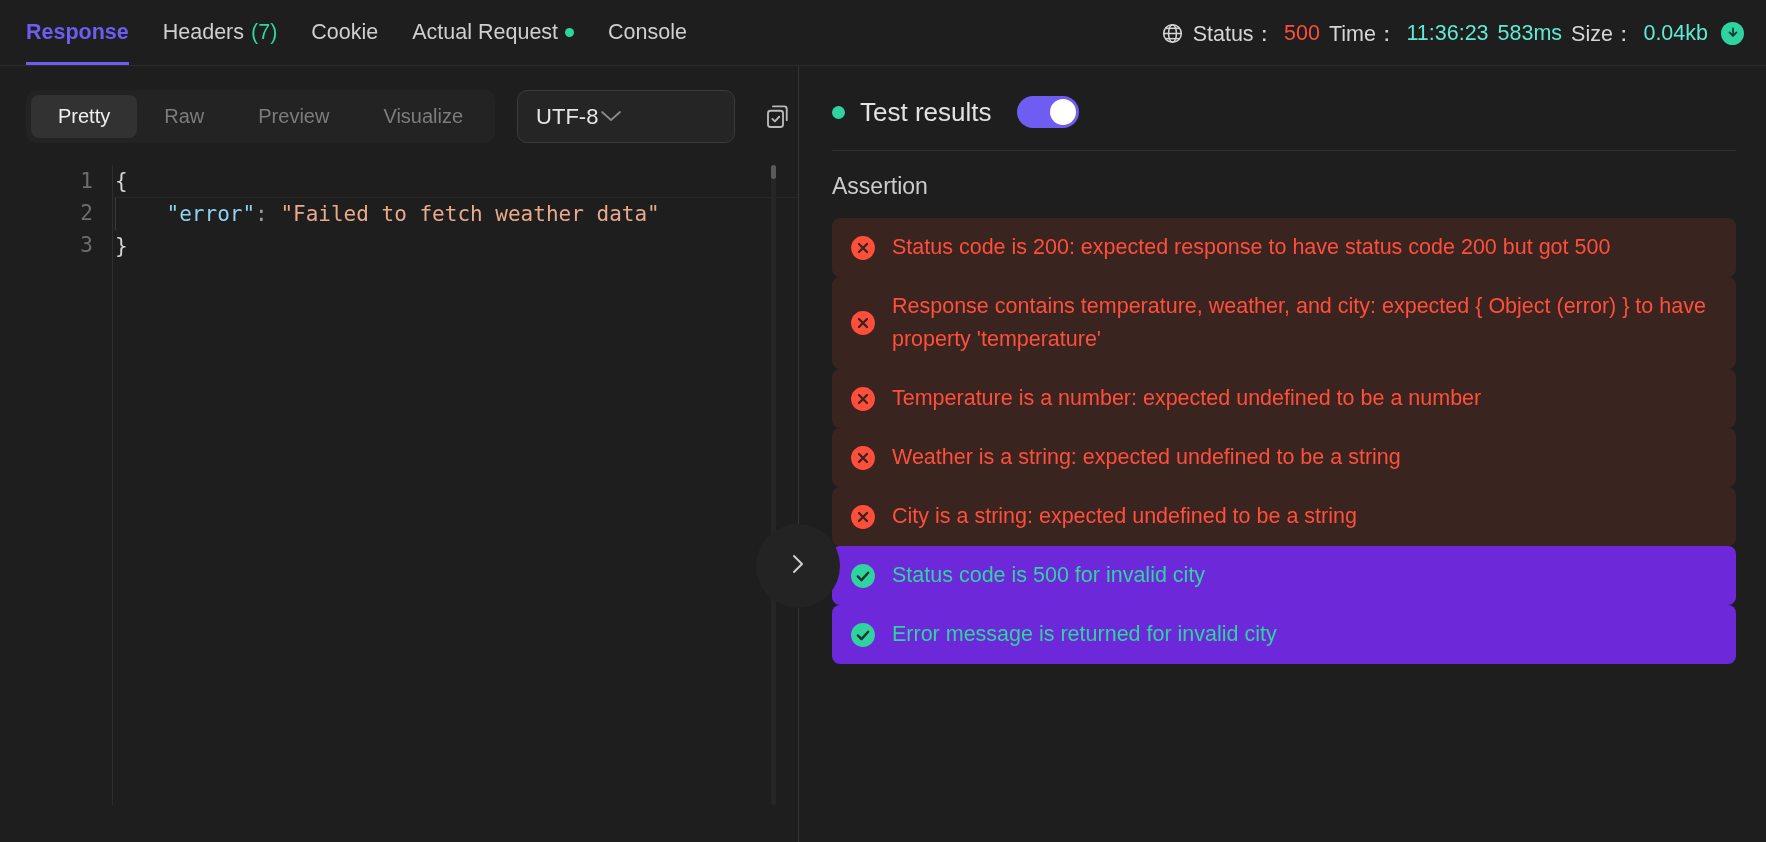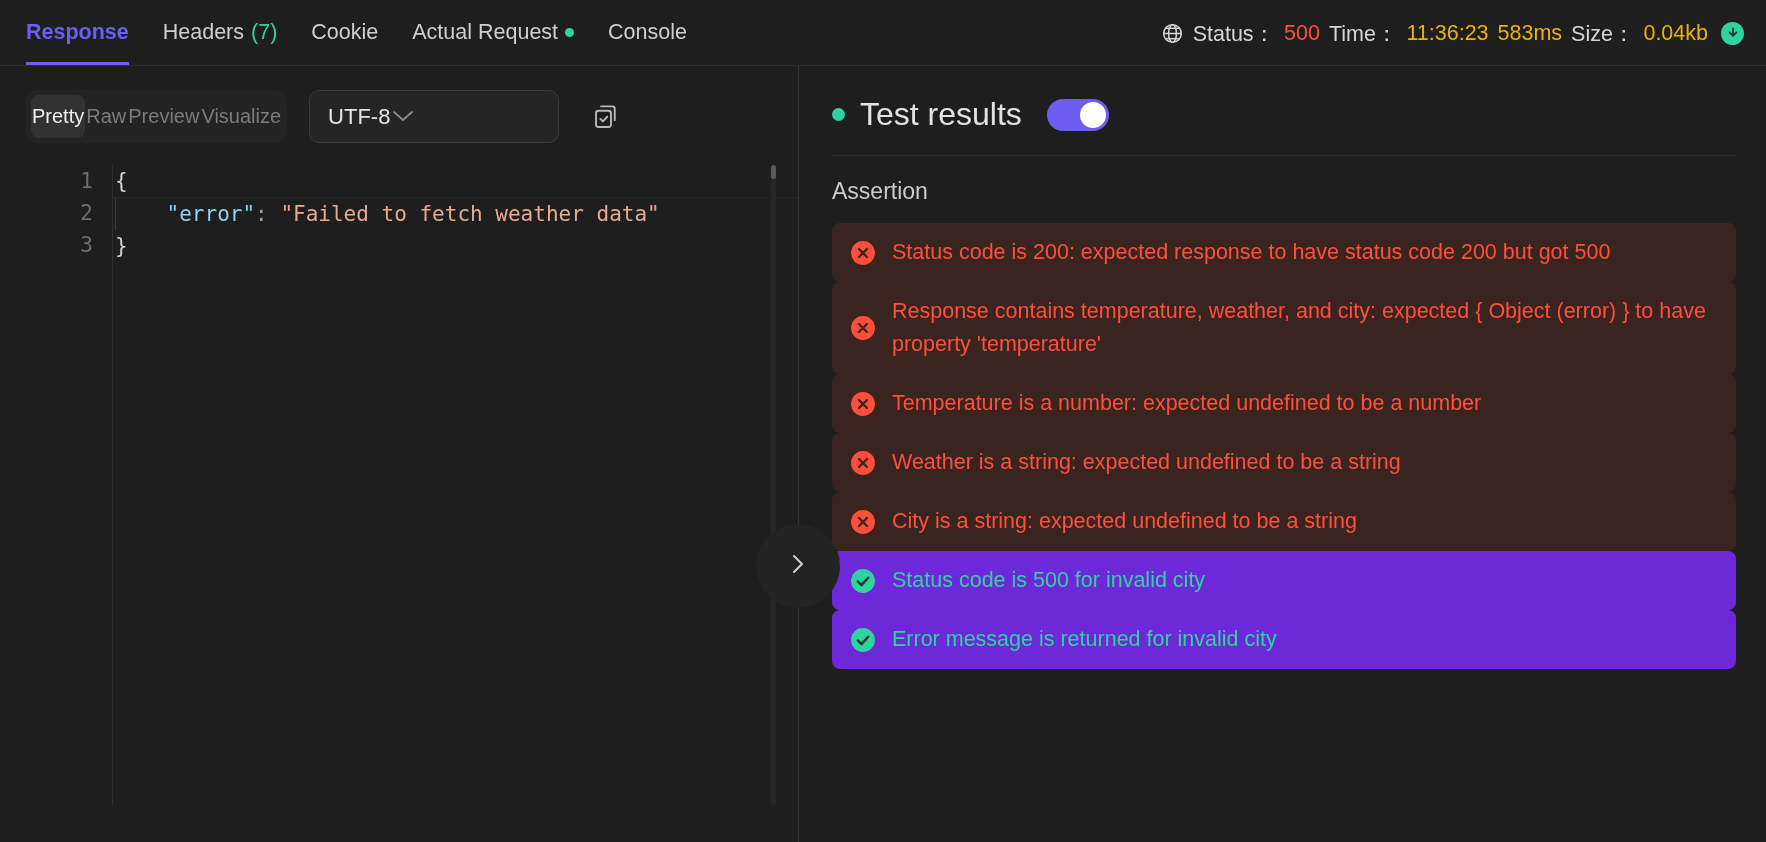--- a/index.html
+++ b/index.html
@@ -56,21 +56,21 @@
     right: 22px; top: 0;
     height: 66px;
     display: flex;
     align-items: center;
     gap: 9px;
     font-size: 21.5px;
   }
   .globe-icon { width: 23px; height: 23px; display:block; }
   .st-label { color: #d5d5d5; }
   .st-code { color: #ff4f3b; }
-  .st-val { color: #eab308; }
+  .st-val { color: #5eead4; }
   .dl-badge {
     width: 23px; height: 23px; border-radius: 50%;
     background: #2fd3a0;
     display: flex; align-items: center; justify-content: center;
     margin-left: 4px;
     cursor: pointer;
   }
 
   
   .body { display: flex; height: 776px; position: relative; }
@@ -104,21 +104,21 @@
   }
   .seg-group {
     display: flex;
     background: #232323;
     border-radius: 10px;
     padding: 5px;
     height: 53px;
     align-items: center;
   }
   .seg {
-    padding: 0 1px;
+    padding: 0 27px;
     height: 43px;
     display: flex; align-items: center;
     font-size: 20px;
     color: #7c7c7c;
     border-radius: 8px;
     cursor: pointer;
     white-space: nowrap;
   }
   .seg.active { background: #323232; color: #f0f0f0; }
 
@@ -190,21 +190,21 @@
   .results-head {
     display: flex;
     align-items: center;
     gap: 15px;
     padding: 30px 0 0 18px;
   }
   .green-dot {
     width: 13px; height: 13px; border-radius: 50%;
     background: #2fd3a0;
   }
-  .results-title { font-size: 32px; color: #e2e2e2; }
+  .results-title { font-size: 26px; color: #e2e2e2; }
   .toggle {
     width: 62px; height: 32px;
     border-radius: 16px;
     background: #6f5cf0;
     position: relative;
     cursor: pointer;
     margin-left: 10px;
   }
   .toggle-knob {
     position: absolute;

